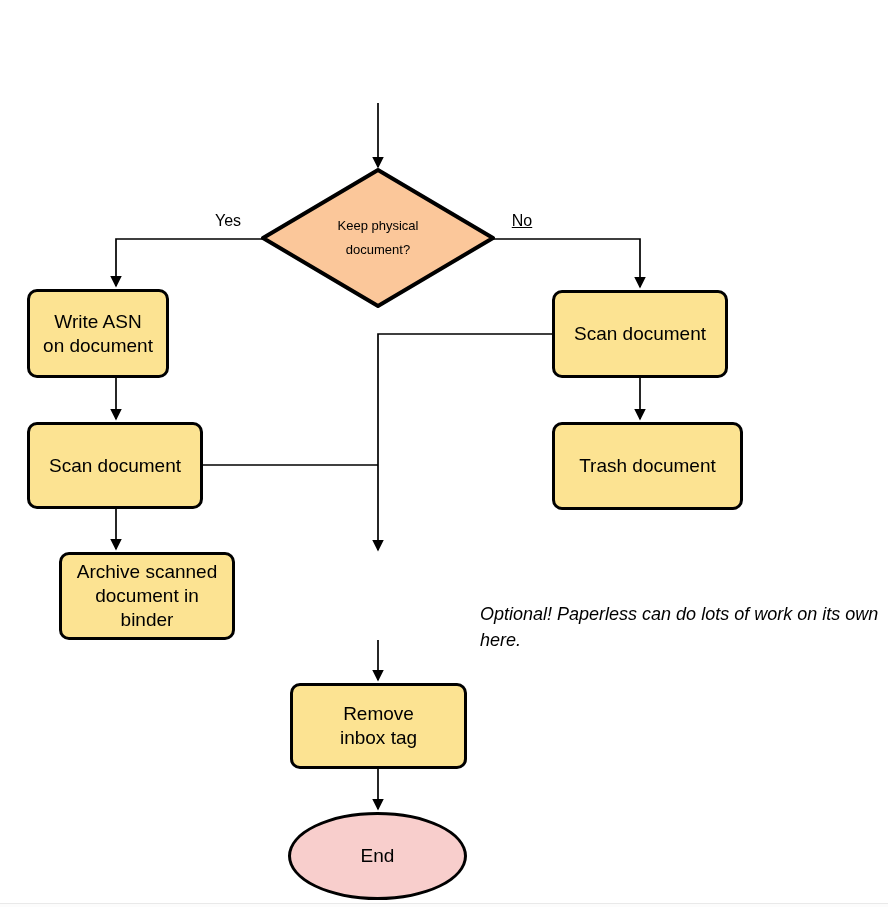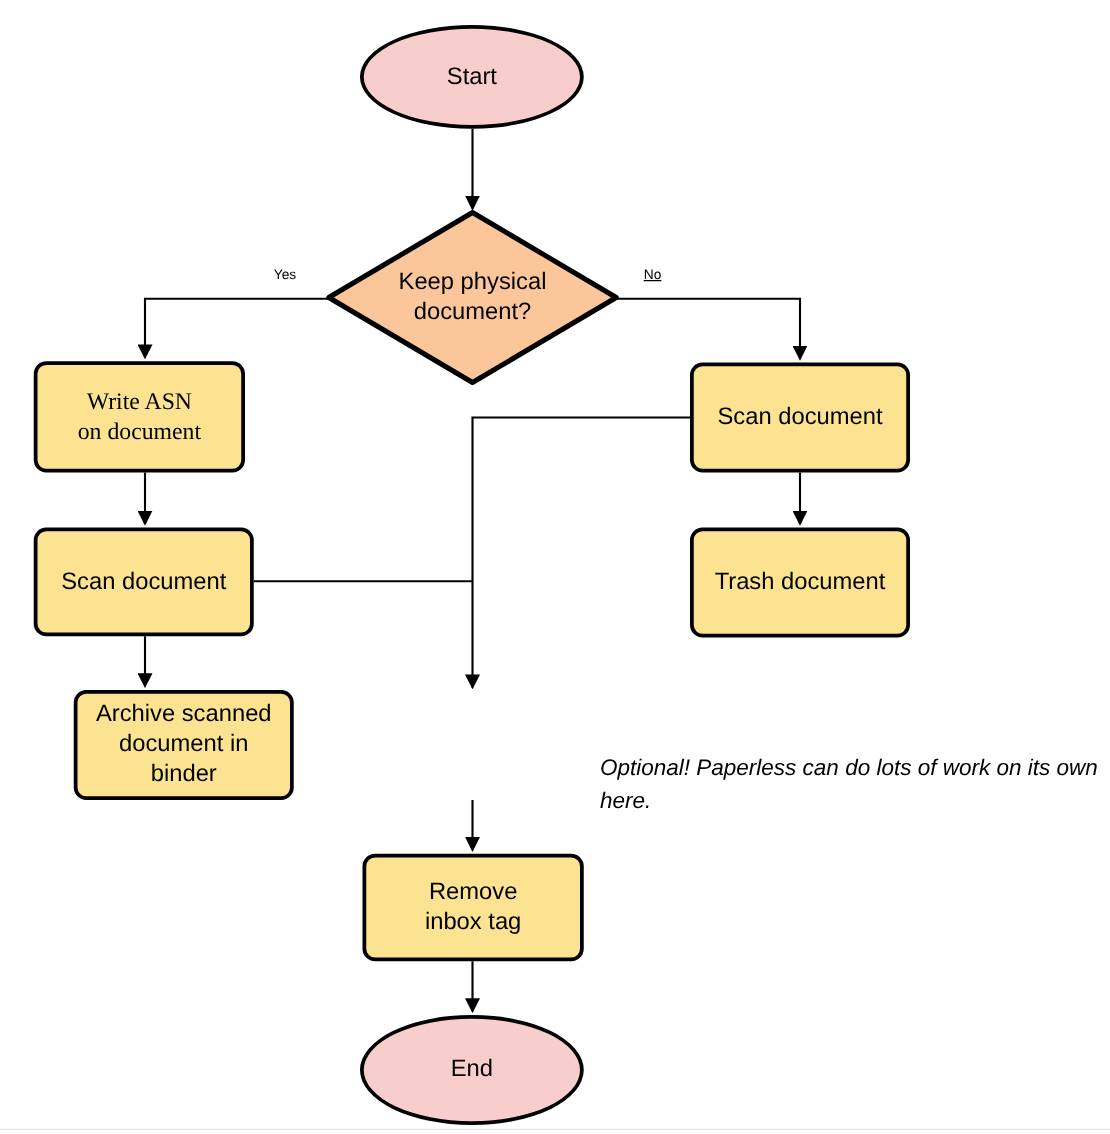--- a/index.html
+++ b/index.html
@@ -59,28 +59,28 @@
     border: 3px solid var(--shape-border, #000000);
     border-radius: 10px;
   }
   .decision-label {
     position: absolute;
     display: flex;
     align-items: center;
     justify-content: center;
     text-align: center;
     white-space: pre-line;
-    font-size: 19px;
+    font-size: 13px;
     line-height: 24px;
   }
   .edge-label {
     position: absolute;
     width: 48px;
     text-align: center;
-    font-size: 11px;
+    font-size: 16px;
     line-height: 19px;
   }
   .annotation {
     position: absolute;
     left: 480px;
     top: 591px;
     width: 404px;
     font-size: 18px;
     font-style: italic;
     line-height: 26px;
@@ -92,25 +92,25 @@
     left: 0;
     top: 903px;
     width: 888px;
     height: 4px;
     background: #fcfcfc;
     border-top: 1px solid #e9e9e9;
   }
 
   
   .node-start      { left: 288px; top:  20px; width: 179px; height: 83px; }
-  .node-write-asn  { left:  27px; top: 289px; width: 169px; height: 89px; font-family: Liberation Serif, serif; }
+  .node-write-asn  { left:  27px; top: 289px; width: 142px; height: 89px; }
   .node-scan-left  { left:  27px; top: 422px; width: 176px; height: 87px; }
   .node-archive    { left:  27px; top: 552px; width: 176px; height: 88px; margin-left: 32px; }
   .node-scan-right { left: 552px; top: 290px; width: 176px; height: 88px; }
-  .node-trash      { left: 552px; top: 422px; width: 176px; height: 88px; }
+  .node-trash      { left: 552px; top: 422px; width: 191px; height: 88px; }
   .node-tagging    { left: 290px; top: 553px; width: 178px; height: 87px; }
   .node-remove     { left: 290px; top: 683px; width: 177px; height: 86px; }
   .node-end        { left: 288px; top: 812px; width: 179px; height: 88px; }
   .decision-label  { left: 288px; top: 208px; width: 180px; height: 60px; }
   .label-yes       { left: 204px; top: 211px; }
   .label-no        { left: 498px; top: 211px; text-decoration: underline; }
 </style>
 </head>
 <body style="--terminator-fill: #F8CECC; --decision-fill: #FBC79A; --process-fill: #FCE392; --shape-border: #000000; --edge-color: #000000; --annotation-text: #000000;">
 
@@ -130,21 +130,20 @@
     <polyline class="edge" points="493,239 640,239 640,287"></polyline>
     <polyline class="edge" points="116,378 116,419"></polyline>
     <polyline class="edge" points="116,509 116,549"></polyline>
     <polyline class="edge" points="640,378 640,419"></polyline>
     <polyline class="edge" points="552,334 378,334 378,550"></polyline>
     <polyline class="edge-noarrow" points="203,465 378,465"></polyline>
     <polyline class="edge" points="378,640 378,680"></polyline>
     <polyline class="edge" points="378,769 378,809"></polyline>
   </svg>
 
-  <div class="node terminator node-start">Start</div>
 
   <div class="decision-label">Keep physical
 document?</div>
 
   <div class="edge-label label-yes">Yes</div>
   <div class="edge-label label-no">No</div>
 
   <div class="node process node-write-asn">Write ASN
 on document</div>
   <div class="node process node-scan-left">Scan document</div>

